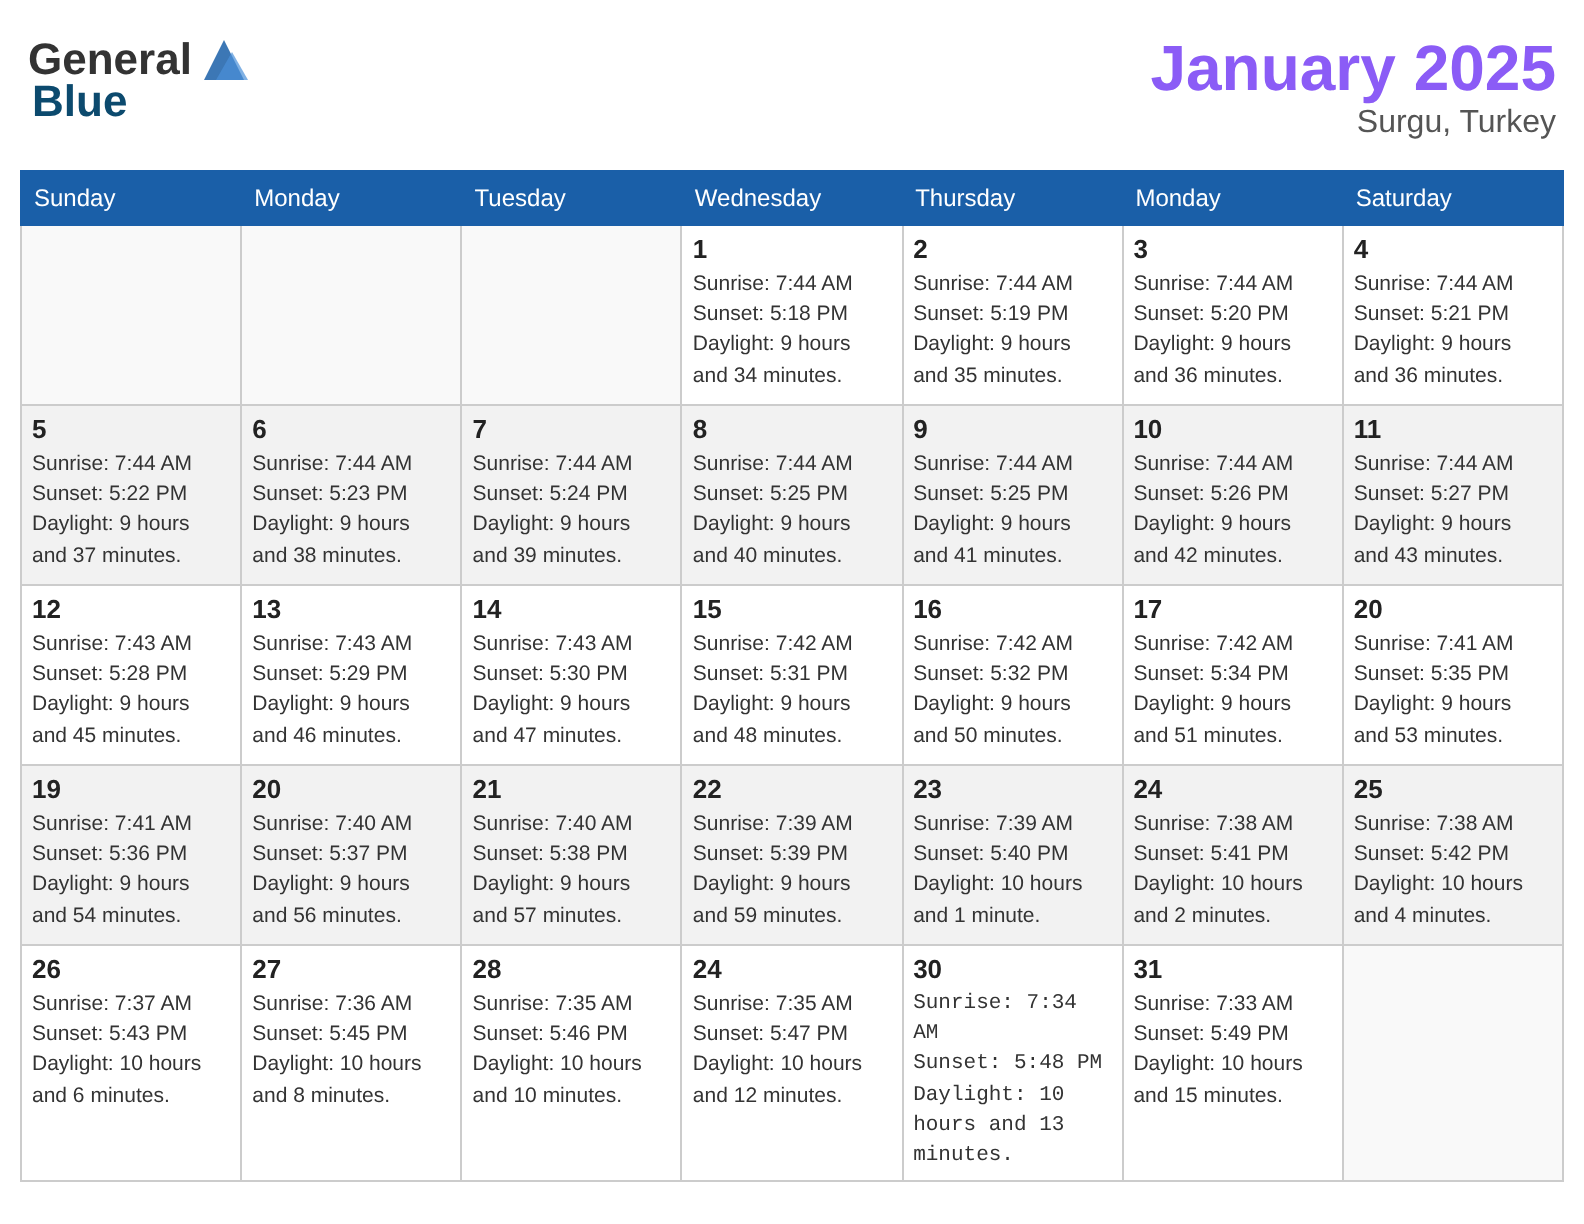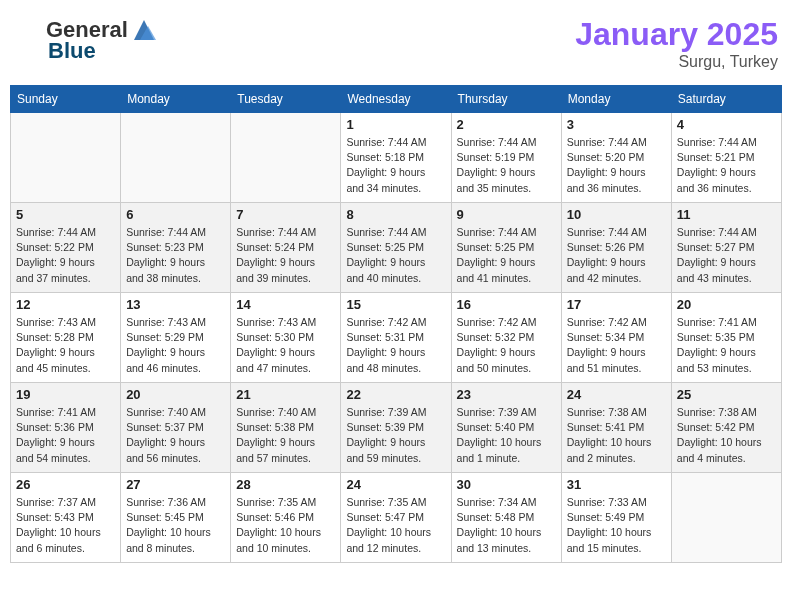--- a/index.html
+++ b/index.html
@@ -13,21 +13,20 @@
     .header {
       display: flex;
       justify-content: space-between;
       align-items: flex-start;
       margin-bottom: 8px;
       padding: 6px 4px;
     }
     .logo {
       display: flex;
       align-items: center;
-      margin-left: 32px;
     }
     .logo-text-general {
       font-size: 22px;
       font-weight: bold;
       color: #333;
     }
     .logo-text-blue {
       font-size: 22px;
       font-weight: bold;
       color: #0c4a6e;
@@ -306,21 +305,21 @@
 Daylight: 10 hours and 10 minutes.</div>
         </td>
         <td>
           <div class="day-number">24</div>
           <div class="day-info" style="white-space: pre-line;">Sunrise: 7:35 AM
 Sunset: 5:47 PM
 Daylight: 10 hours and 12 minutes.</div>
         </td>
         <td>
           <div class="day-number">30</div>
-          <div class="day-info" style="white-space: pre-line;">Sunrise: 7:34 AM
+          <div class="day-info" style="white-space: pre-line; font-family: Liberation Mono, monospace;">Sunrise: 7:34 AM
 Sunset: 5:48 PM
 Daylight: 10 hours and 13 minutes.</div>
         </td>
         <td>
           <div class="day-number">31</div>
           <div class="day-info" style="white-space: pre-line;">Sunrise: 7:33 AM
 Sunset: 5:49 PM
 Daylight: 10 hours and 15 minutes.</div>
         </td>
         <td class="empty"></td>

